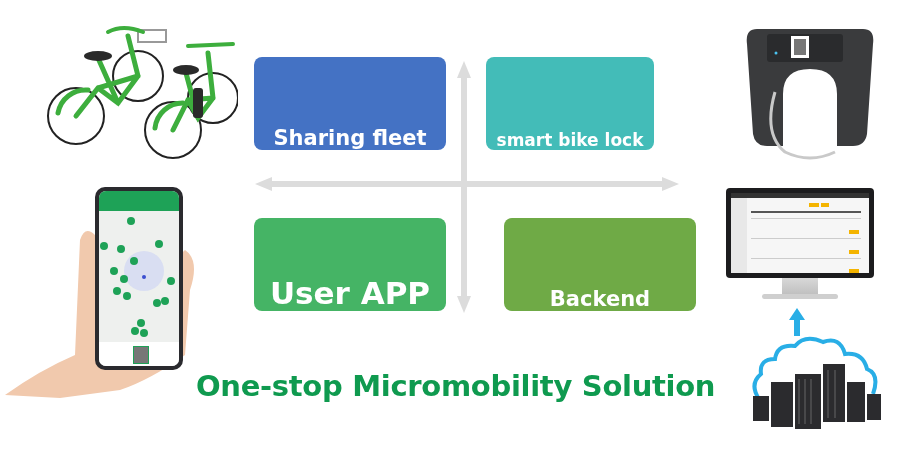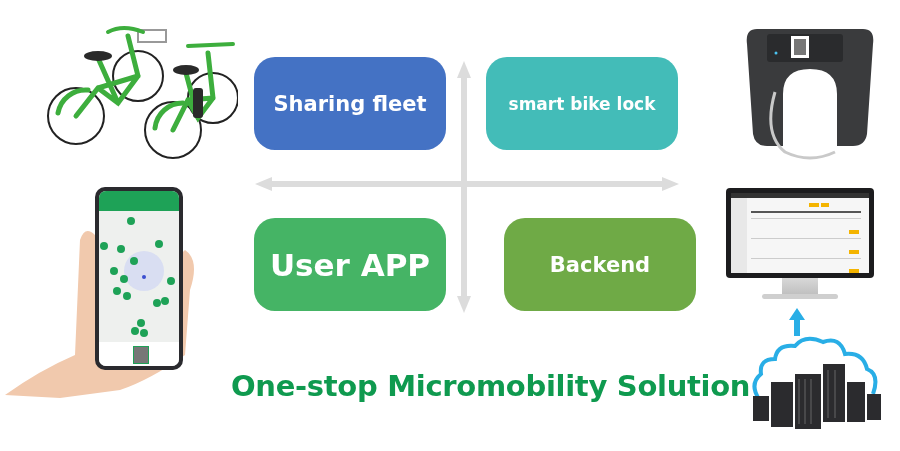--- a/index.html
+++ b/index.html
@@ -3,33 +3,32 @@
   <meta charset="utf-8">
   <style>
     html, body { margin: 0; padding: 0; }
     body {
       width: 900px; height: 451px; position: relative; overflow: hidden;
       background: #ffffff;
       font-family: "DejaVu Sans", sans-serif;
     }
     .abs { position: absolute; }
     .box {
-      position: absolute; border-radius: 21px; color: #fff;
-      display: flex; align-items: center; justify-content: center;
+      position: absolute; border-radius: 8px; color: #fff;
+      display: flex; align-items: flex-end; justify-content: center;
       font-weight: bold; white-space: nowrap;
     }
     #box-fleet { left: 254px; top: 57px; width: 192px; height: 93px; background: #4472c4; font-size: 21px; }
-    #box-lock  { left: 486px; top: 57px; width: 192px; height: 93px; background: #43bcb8; font-size: 17px; }
+    #box-lock  { left: 486px; top: 57px; width: 168px; height: 93px; background: #43bcb8; font-size: 17px; }
     #box-app   { left: 254px; top: 218px; width: 192px; height: 93px; background: #45b465; font-size: 31px; }
     #box-back  { left: 486px; top: 218px; width: 192px; height: 93px; background: #6faa46; font-size: 21px; margin-left: 18px; }
     .tagline {
       position: absolute; left: 196px; top: 369px; width: 540px;
       color: #0f9a4f; font-weight: bold; font-size: 29px; letter-spacing: -0.3px;
       white-space: nowrap;
-      margin-left: 35px;
     }
   </style>
 </head>
 <body>
 
 <svg class="abs" style="left:0;top:0" width="900" height="451">
   <g fill="#dcdcdc">
     <rect x="268" y="181" width="398" height="6"></rect>
     <polygon points="255,184 272,177 272,191"></polygon>
     <polygon points="679,184 662,177 662,191"></polygon>

